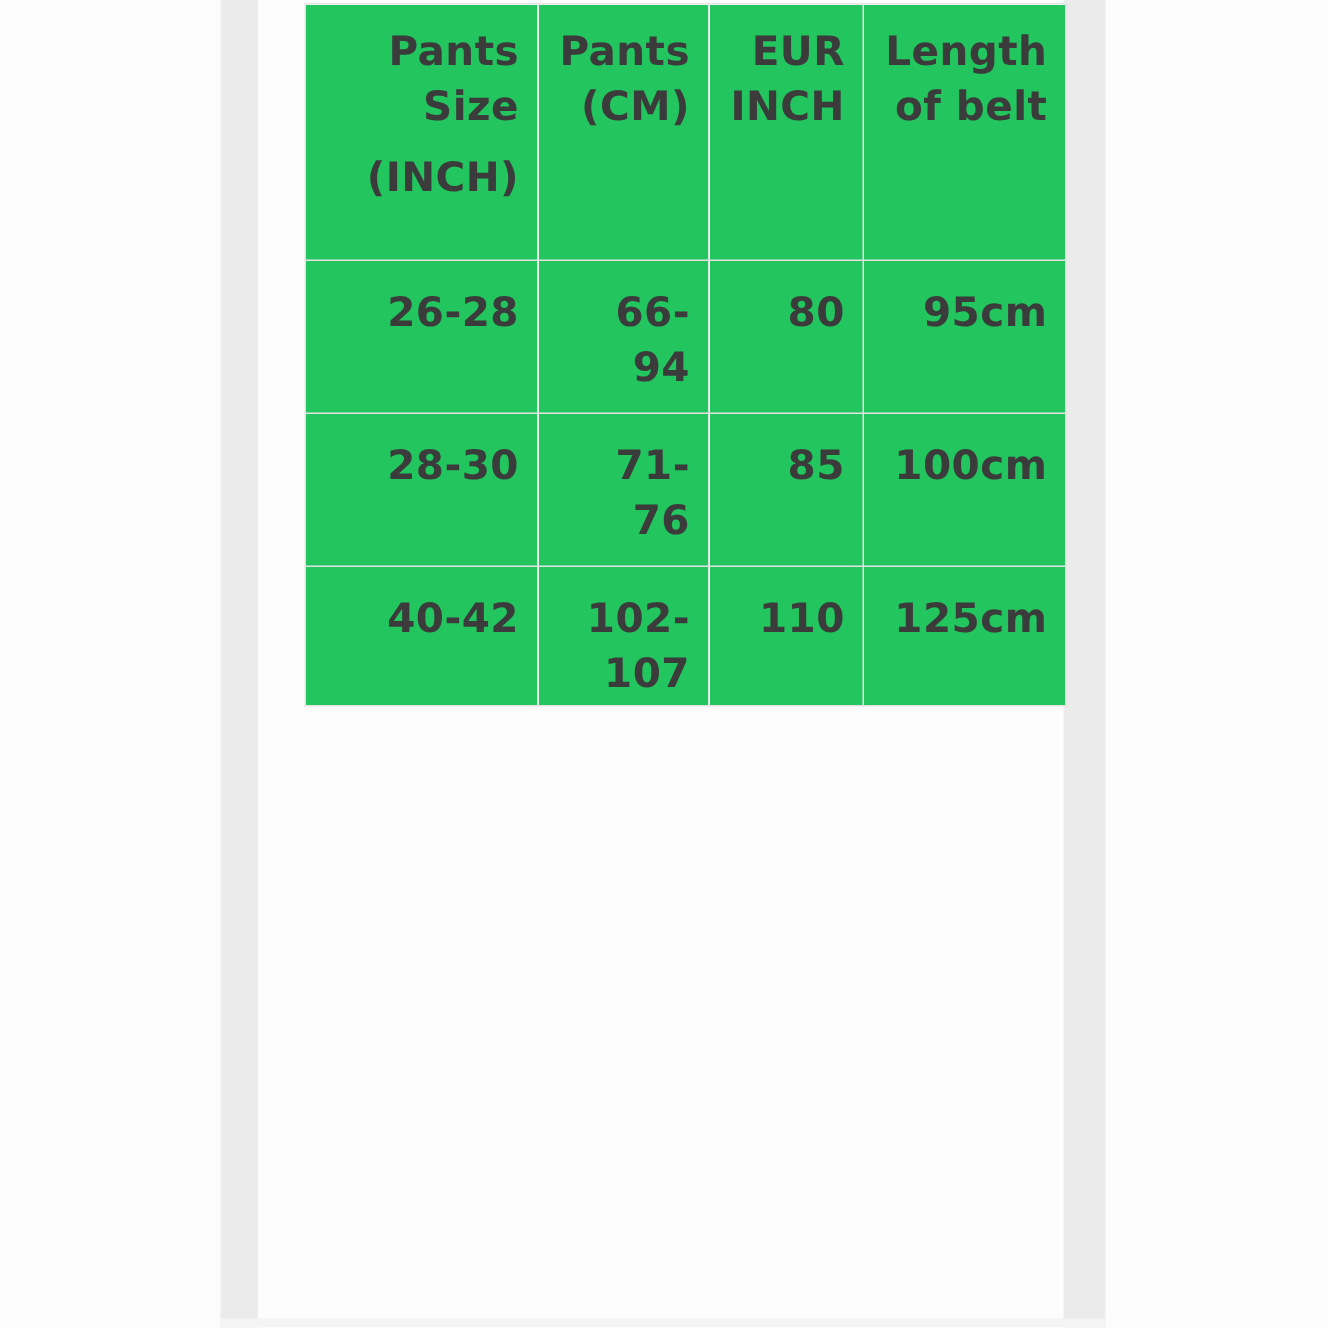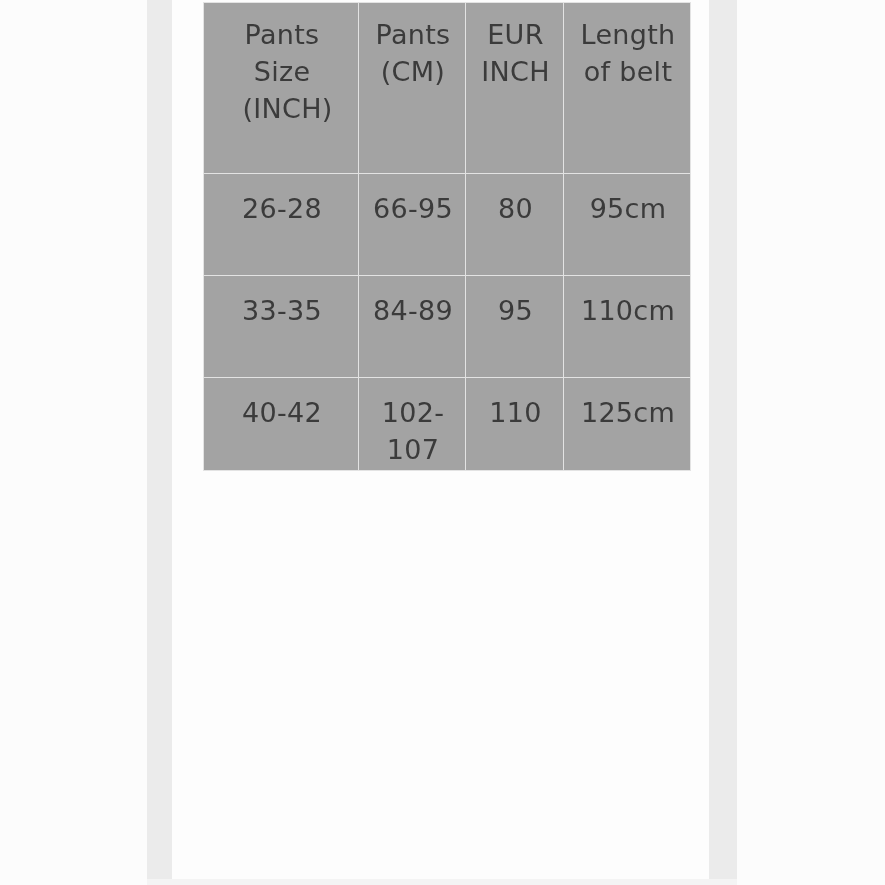--- a/index.html
+++ b/index.html
@@ -48,36 +48,37 @@
     background: transparent;
     font-size: 27px;
     letter-spacing: 0.3px;
     color: #3b3b3b;
   }
   .size-table th,
   .size-table td {
     box-sizing: border-box;
     border: 1px solid #e3e3e3;
     vertical-align: top;
-    text-align: center;
-    font-weight: normal;
+    text-align: right;
+    font-weight: bold;
     padding: 16px 12px 0 14px;
     line-height: 37px;
-    background: #a3a3a3;
+    background: #22c55e;
     overflow: hidden;
   }
   .col-pants  { width: 155px; }
   .col-waist  { width: 107px; }
   .col-eur    { width: 98px;  }
   .col-length { width: 127px; }
   tr.header-row th { height: 171px; padding-top: 13px; }
   tr.data-row td   { height: 102px; }
   tr.data-row.last-row td { height: 93px; }
   .header-subline {
     display: block;
+    margin-top: 10px;
     padding-left: 11px;
   }
 </style>
 </head>
 <body>
 
 <div class="photo-area"></div>
 <div class="gutter gutter-left"></div>
 <div class="gutter gutter-right"></div>
 <div class="photo-bottom-edge"></div>
@@ -101,29 +102,29 @@
       <th>
         <span>EUR INCH</span>
       </th>
       <th>
         <span>Length of belt</span>
       </th>
     </tr>
 
     <tr class="data-row">
       <td>26-28</td>
-      <td>66-95</td>
+      <td>66-94</td>
       <td>80</td>
       <td>95cm</td>
     </tr>
     <tr class="data-row">
-      <td>33-35</td>
-      <td>84-89</td>
-      <td>95</td>
-      <td>110cm</td>
+      <td>28-30</td>
+      <td>71-76</td>
+      <td>85</td>
+      <td>100cm</td>
     </tr>
     <tr class="data-row last-row">
       <td>40-42</td>
       <td>102-107</td>
       <td>110</td>
       <td>125cm</td>
     </tr>
   </tbody>
 </table>
 

